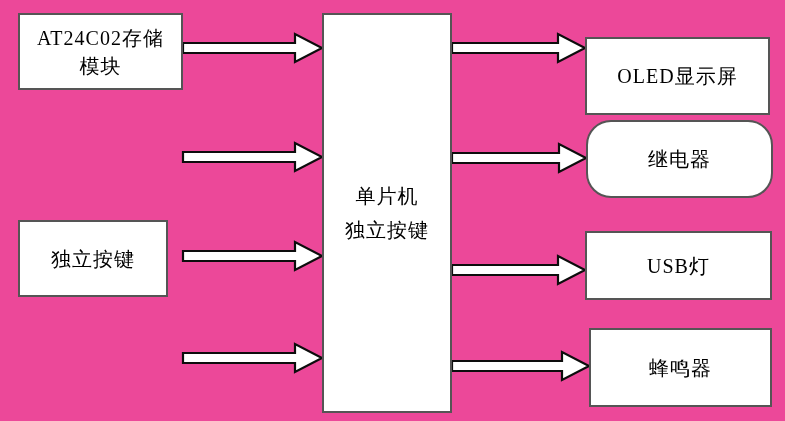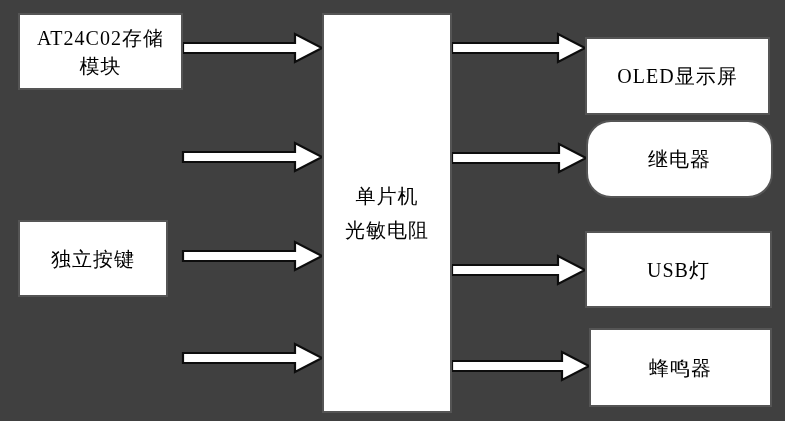--- a/index.html
+++ b/index.html
@@ -1,20 +1,20 @@
 <!DOCTYPE html>
 <html><head>
 <meta charset="utf-8">
 <style>
   html, body { margin: 0; padding: 0; background: #ffffff; }
   .stage {
     position: relative;
     width: 785px;
     height: 421px;
-    background: #404040;
+    background: #ec4899;
     font-family: "Liberation Serif", "DejaVu Serif", serif;
     color: #000000;
     overflow: hidden;
   }
   .arrow-layer {
     position: absolute;
     left: 0; top: 0;
     width: 785px; height: 421px;
   }
   .block {
@@ -31,21 +31,21 @@
     letter-spacing: 1px;
   }
   .block-in1  { left: 18px;  top: 13px;  width: 165px; height: 77px; padding: 0 9px; }
   .block-in2  { left: 17px;  top: 118px; width: 166px; height: 78px; }
   .block-in3  { left: 18px;  top: 220px; width: 150px; height: 77px; }
   .block-in4  { left: 18px;  top: 323px; width: 165px; height: 79px; }
   .block-mcu  { left: 322px; top: 13px;  width: 130px; height: 400px; line-height: 34px; }
   .block-mcu .lbl { white-space: pre-line; }
   .block-out1 { left: 585px; top: 13px;  width: 185px; height: 78px; margin-top: 24px; }
   .block-out2 { left: 586px; top: 120px; width: 187px; height: 78px; border-radius: 25px; }
-  .block-out3 { left: 585px; top: 231px; width: 187px; height: 77px; }
+  .block-out3 { left: 585px; top: 231px; width: 187px; height: 69px; }
   .block-out4 { left: 589px; top: 328px; width: 183px; height: 79px; }
   .arrow-layer polygon {
     fill: #ffffff;
     stroke: #0d0d0d;
     stroke-width: 2.2;
     stroke-linejoin: miter;
   }
 </style>
 </head>
 <body>
@@ -65,21 +65,21 @@
 
   <div class="block block-in1">
     <span class="lbl">AT24C02存储模块</span>
   </div>
   <div class="block block-in3">
     <span class="lbl">独立按键</span>
   </div>
 
   <div class="block block-mcu">
     <span class="lbl">单片机
-光敏电阻</span>
+独立按键</span>
   </div>
 
   <div class="block block-out1">
     <span class="lbl">OLED显示屏</span>
   </div>
   <div class="block block-out2">
     <span class="lbl">继电器</span>
   </div>
   <div class="block block-out3">
     <span class="lbl">USB灯</span>

